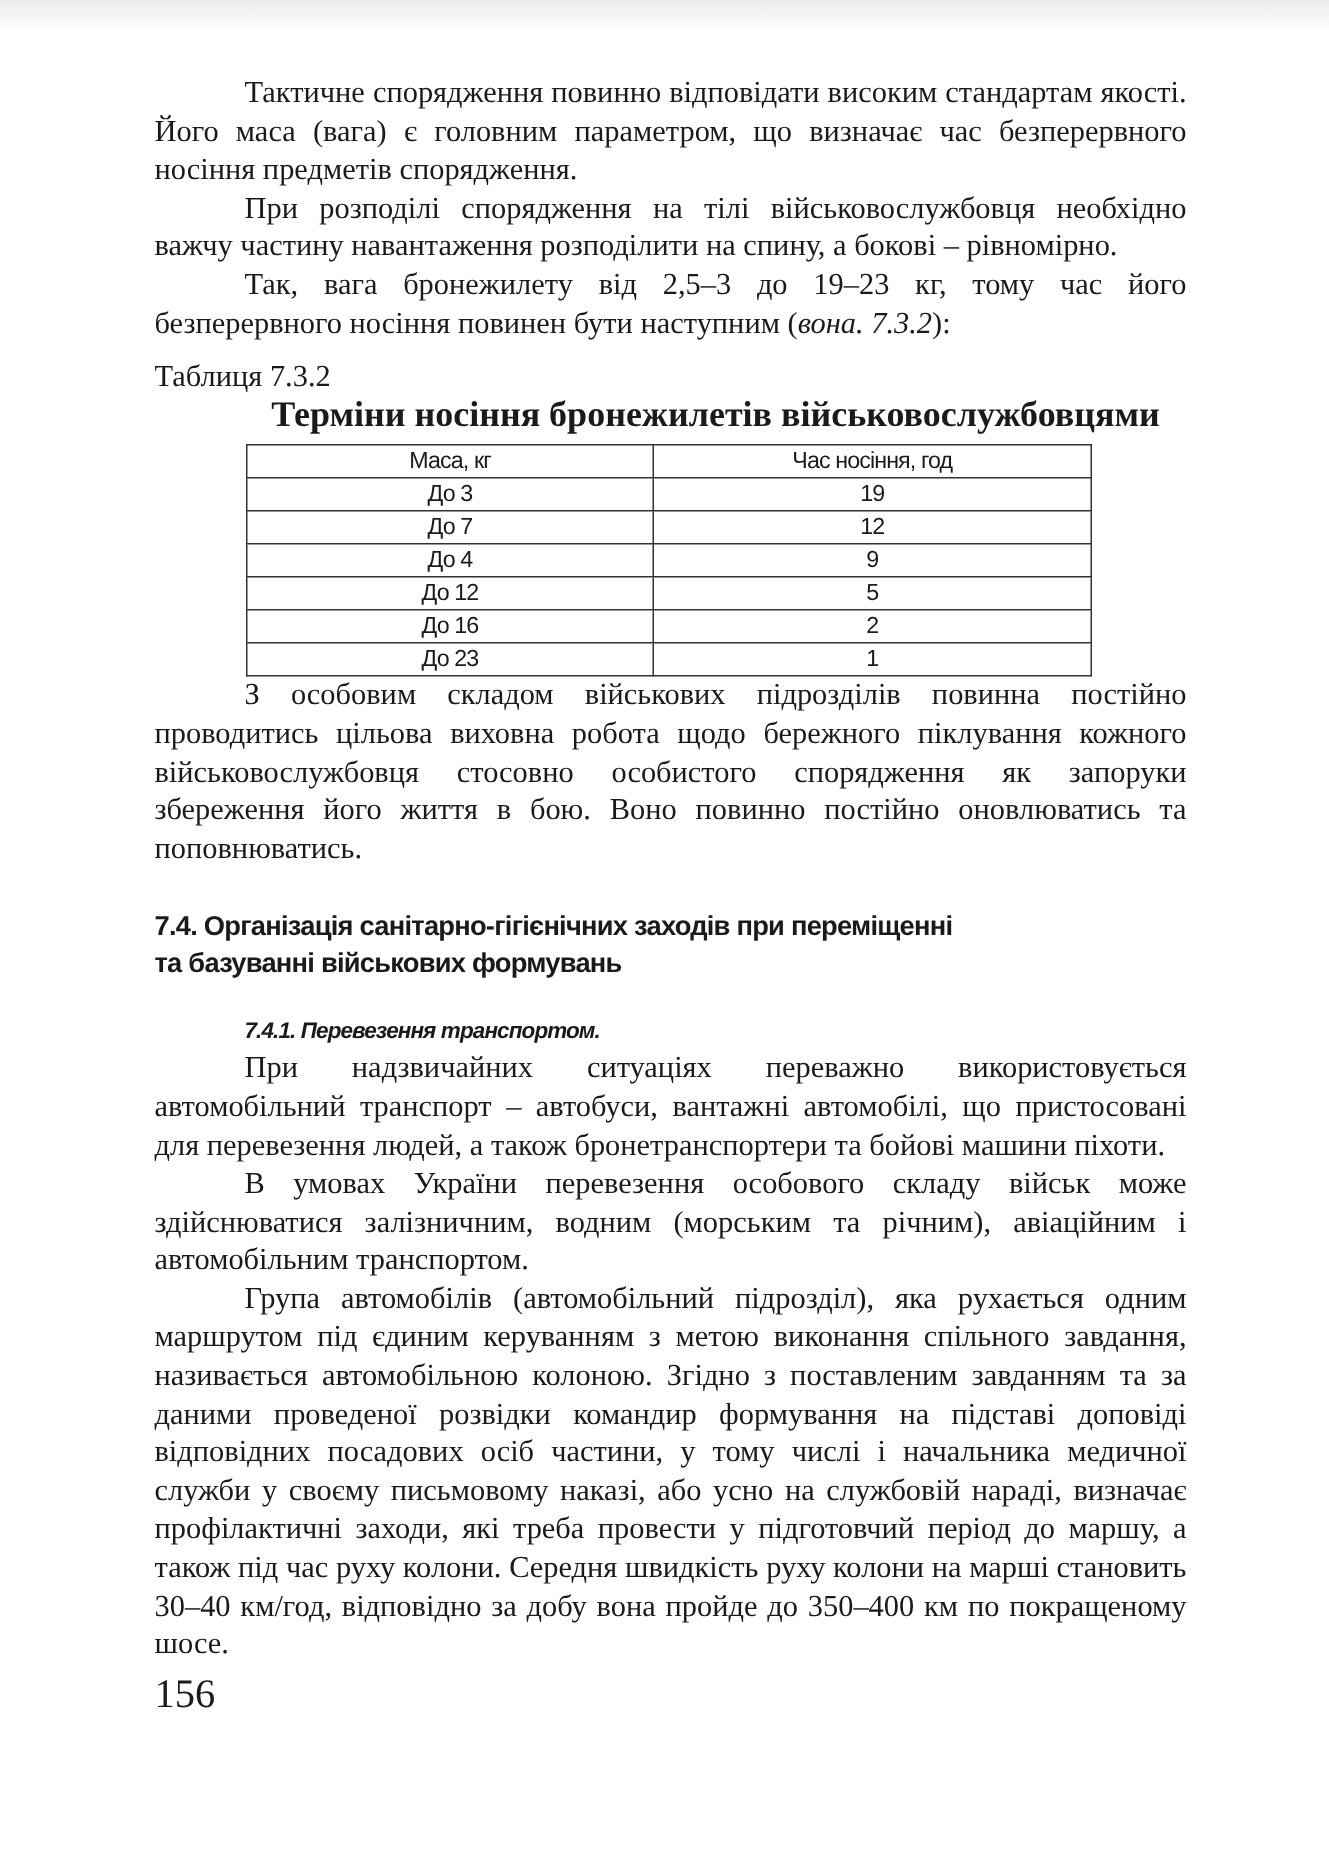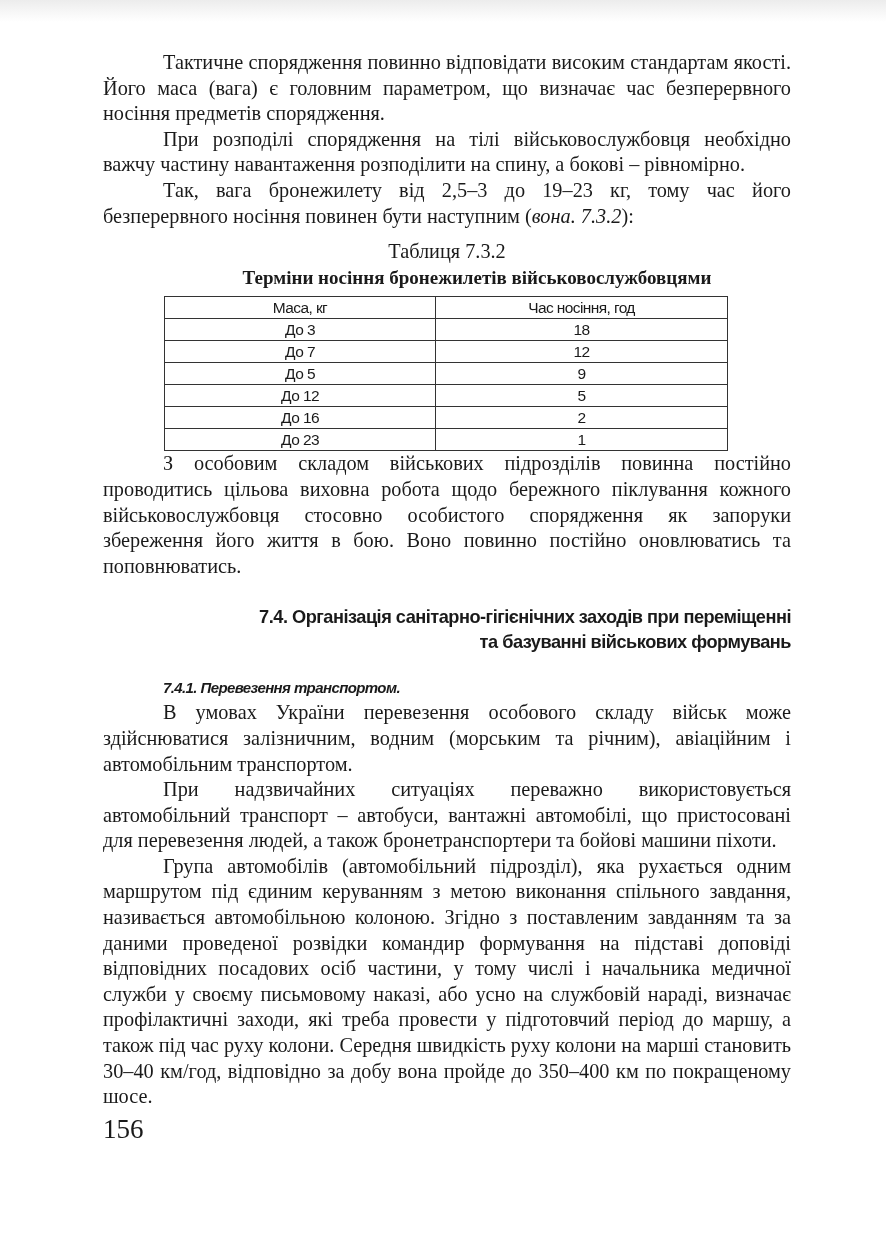--- a/index.html
+++ b/index.html
@@ -12,38 +12,38 @@
     }
     .top-shadow {
       position: absolute; left: 0; top: 0; width: 886px; height: 22px;
       background: linear-gradient(to bottom, #ececec 0%, #f6f6f6 50%, #ffffff 100%);
     }
     .page {
       position: absolute; left: 103px; top: 50px; width: 688px;
       font-size: 20.3px; line-height: 25.6px;
     }
     .para { margin: 0; text-align: justify; text-indent: 60px; }
-    .table-label { margin: 0; text-align: center; margin-top: 10px; }
+    .table-label { margin: 0; text-align: left; margin-top: 10px; }
     .table-title {
-      margin: 0; text-align: center; font-weight: bold; font-size: 19px;
+      margin: 0; text-align: center; font-weight: bold; font-size: 24px;
       margin-left: 60px; margin-right: 0;
     }
     .t-wrap { margin: 6px 0 0 61px; width: 564px; border-radius: 28px; }
     table.data-table {
       border-collapse: collapse; width: 564px;
       font-family: "Liberation Sans", sans-serif; font-size: 15.5px;
       letter-spacing: -0.6px;
     }
     table.data-table th, table.data-table td {
       border: 1.3px solid #333; text-align: center; font-weight: normal;
       height: 21px; padding: 0; line-height: 20px;
     }
     table.data-table th:first-child, table.data-table td:first-child { width: 270px; }
     .section-heading {
-      margin: 26px 0 0 0; text-align: right;
+      margin: 26px 0 0 0; text-align: left;
       font-family: "Liberation Sans", sans-serif; font-weight: bold;
       font-size: 18.2px; line-height: 25px; letter-spacing: -0.5px;
     }
     .subsection-heading {
       margin: 20px 0 0 0; padding-left: 60px;
       font-family: "Liberation Sans", sans-serif; font-weight: bold; font-style: italic;
       font-size: 15px; line-height: 25px; letter-spacing: -0.6px;
     }
     .page-number {
       position: absolute; left: 103px; top: 1114px; font-size: 27px;
@@ -66,28 +66,28 @@
     <table class="data-table">
       <thead>
         <tr>
           <th>Маса, кг</th>
           <th>Час носіння, год</th>
         </tr>
       </thead>
       <tbody>
         <tr>
           <td>До 3</td>
-          <td>18</td>
+          <td>19</td>
         </tr>
         <tr>
           <td>До 7</td>
           <td>12</td>
         </tr>
         <tr>
-          <td>До 5</td>
+          <td>До 4</td>
           <td>9</td>
         </tr>
         <tr>
           <td>До 12</td>
           <td>5</td>
         </tr>
         <tr>
           <td>До 16</td>
           <td>2</td>
         </tr>
@@ -101,18 +101,18 @@
 
   <p class="para" style="">З особовим складом військових підрозділів повинна постійно проводитись цільова виховна робота щодо бережного піклування кожного військовослужбовця стосовно особистого спорядження як запоруки збереження його життя в бою. Воно повинно постійно оновлюватись та поповнюватись.</p>
 
   <h2 class="section-heading">
     <span>7.4. Організація санітарно-гігієнічних заходів при переміщенні</span><br>
     <span>та базуванні військових формувань</span>
   </h2>
 
   <h3 class="subsection-heading">7.4.1. Перевезення транспортом.</h3>
 
+  <p class="para">При надзвичайних ситуаціях переважно використовується автомобільний транспорт – автобуси, вантажні автомобілі, що пристосовані для перевезення людей, а також бронетранспортери та бойові машини піхоти.</p>
   <p class="para">В умовах України перевезення особового складу військ може здійснюватися залізничним, водним (морським та річним), авіаційним і автомобільним транспортом.</p>
-  <p class="para">При надзвичайних ситуаціях переважно використовується автомобільний транспорт – автобуси, вантажні автомобілі, що пристосовані для перевезення людей, а також бронетранспортери та бойові машини піхоти.</p>
   <p class="para">Група автомобілів (автомобільний підрозділ), яка рухається одним маршрутом під єдиним керуванням з метою виконання спільного завдання, називається автомобільною колоною. Згідно з поставленим завданням та за даними проведеної розвідки командир формування на підставі доповіді відповідних посадових осіб частини, у тому числі і начальника медичної служби у своєму письмовому наказі, або усно на службовій нараді, визначає профілактичні заходи, які треба провести у підготовчий період до маршу, а також під час руху колони. Середня швидкість руху колони на марші становить 30–40 км/год, відповідно за добу вона пройде до 350–400 км по покращеному шосе.</p>
 </div>
 
 <div class="page-number">156</div>
 
 </body></html>

